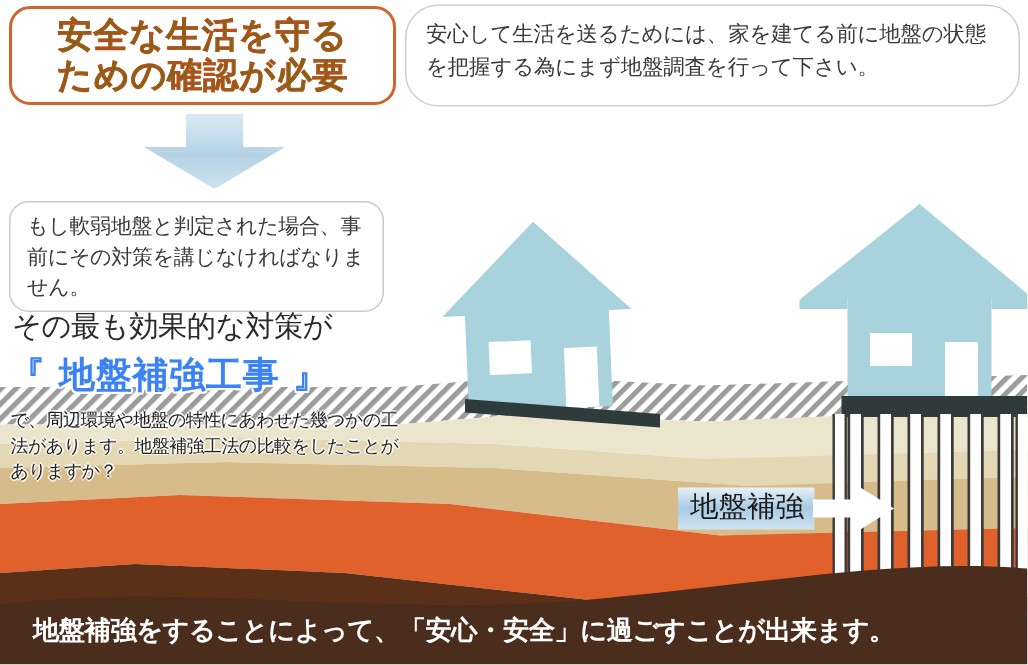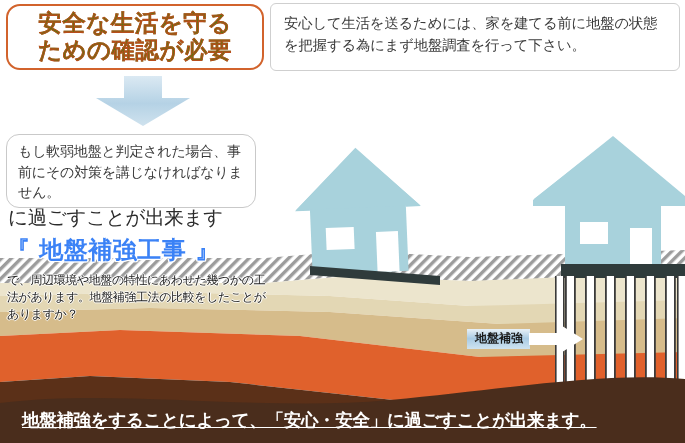--- a/index.html
+++ b/index.html
@@ -46,21 +46,21 @@
     -webkit-text-stroke: 0.2px #b84e1c;
     white-space: nowrap;
   }
 
   
   #intro-box {
     position: absolute;
     left: 270px; top: 3px;
     width: 410px; height: 68px;
     border: 1.4px solid #cfcfcf;
-    border-radius: 6px;
+    border-radius: 22px;
     background: #ffffff;
     padding: 9px 12px 0 13px;
     z-index: 30;
   }
   #intro-box p {
     font-size: 14.3px;
     line-height: 1.52;
     color: #3a3a3a;
     letter-spacing: -0.1px;
   }
@@ -134,49 +134,47 @@
   
   #reinforce-callout {
     position: absolute;
     left: 452px; top: 326px;
     height: 26px;
     display: flex;
     align-items: center;
     z-index: 26;
   }
   #reinforce-label {
-    font-size: 12px;
-    font-weight: bold;
+    font-size: 19px;
+    font-weight: normal;
     color: #1b1b1b;
     padding: 2px 7px 3px 8px;
     background: linear-gradient(to bottom, #e9f1f7 0%, #a9cbe4 48%, #cfe3f0 100%);
     letter-spacing: 0px;
     line-height: 1.25;
-    margin-left: 15px;
   }
   #reinforce-arrow { margin-left: -1px; }
 
   
   #bottom-banner {
     position: absolute;
     left: 0; bottom: 0;
     width: 685px; height: 48px;
     z-index: 32;
     overflow: hidden;
   }
   #bottom-banner .banner-text {
     position: absolute;
     left: 22px; top: 13px;
     font-size: 17.5px;
     font-weight: bold;
     color: #ffffff;
     letter-spacing: -0.3px;
     white-space: nowrap;
     z-index: 4;
-    text-decoration: underline;
   }
 </style>
 </head>
 <body>
 
 <div id="page">
 
   <svg id="scene" viewBox="0 0 685 443" width="685" height="443" preserveAspectRatio="none">
     <defs>
       <pattern id="hatch" width="7" height="7" patternTransform="rotate(45)" patternUnits="userSpaceOnUse">
@@ -295,21 +293,21 @@
         <stop offset="100%" stop-color="#cfe2ee"></stop>
       </linearGradient>
     </defs>
     <path d="M40,0 L78,0 L78,22 L106,22 L59,50 L12,22 L40,22 Z" fill="url(#dagrad)"></path>
   </svg>
 
   <div id="note-box">
     <p>もし軟弱地盤と判定された場合、事前にその対策を講じなければなりません。</p>
   </div>
 
-  <div id="lead-line">に過ごすことが出来ます</div>
+  <div id="lead-line">その最も効果的な対策が</div>
   <div id="keyword-line">『 地盤補強工事 』</div>
   <div id="body-copy">で、周辺環境や地盤の特性にあわせた幾つかの工法があります。地盤補強工法の比較をしたことがありますか？</div>
 
   <div id="reinforce-callout">
     <span id="reinforce-label">地盤補強</span>
     <svg id="reinforce-arrow" viewBox="0 0 54 30" width="54" height="30">
       <path d="M0,9 L30,9 L30,0 L54,15 L30,30 L30,21 L0,21 Z" fill="#ffffff"></path>
     </svg>
   </div>
 

